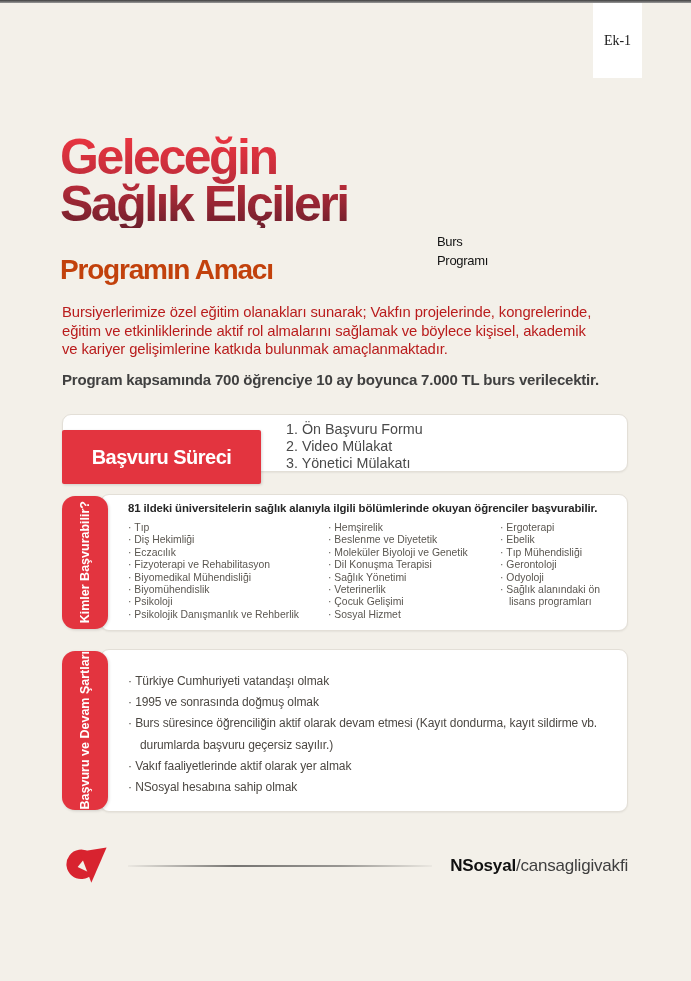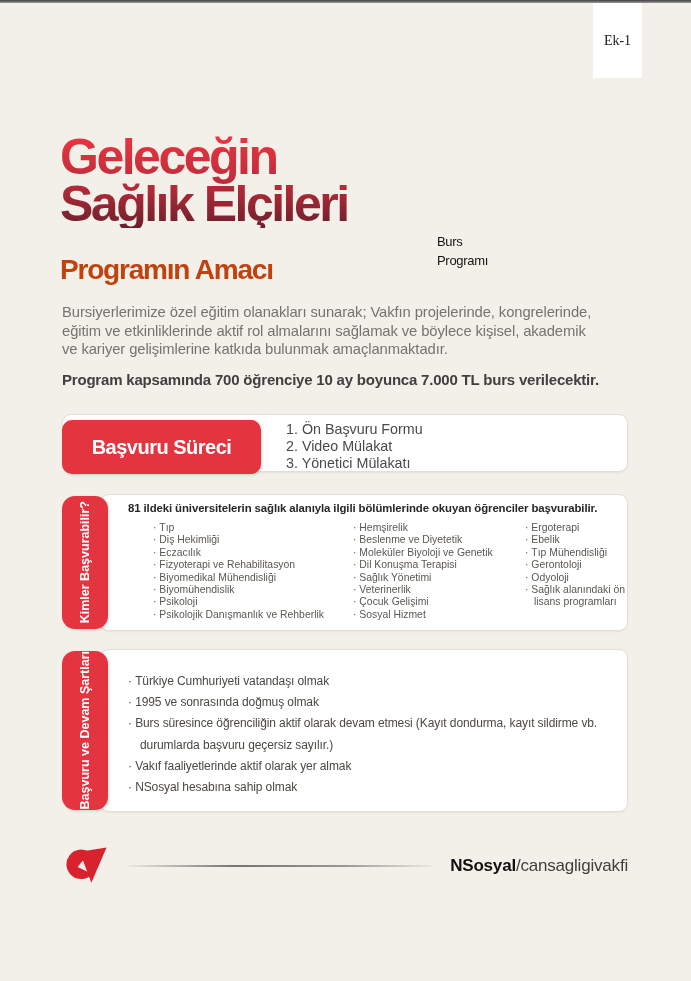--- a/index.html
+++ b/index.html
@@ -46,39 +46,39 @@
     letter-spacing:-0.3px;
     margin-top:36px;
   }
   
   .h2{
     position:absolute;left:60px;top:254px;
     font-size:28px;font-weight:700;letter-spacing:-1.2px;color:#c2410c;
   }
   .para{
     position:absolute;left:62px;top:303px;width:532px;
-    font-size:14.8px;line-height:18.6px;color:#737373;letter-spacing:-0.1px;
+    font-size:14.8px;line-height:18.6px;color:#b91c1c;letter-spacing:-0.1px;
   }
   .highlight{
     position:absolute;left:62px;top:371px;width:570px;
     font-size:15px;font-weight:700;color:#404040;letter-spacing:-0.2px;
   }
   
   .card-white{
     position:absolute;background:#ffffff;
     border:1px solid #e3dfd7;border-radius:9px;
     box-shadow:0 1px 2px rgba(0,0,0,0.06);
   }
   .red{background:#e3343f;}
   
   .surec{position:absolute;left:62px;top:414px;width:566px;height:58px;}
   .surec .card-white{left:0;top:0;right:0;bottom:0;}
   .surec-tab{
-    position:absolute;left:0;top:6px;width:199px;height:54px;
-    border-radius:10px;display:flex;align-items:center;justify-content:center;
+    position:absolute;left:0;top:16px;width:199px;height:54px;
+    border-radius:2px;display:flex;align-items:center;justify-content:center;
     color:#ffffff;font-size:20px;font-weight:700;letter-spacing:-0.5px;
     box-shadow:1px 1px 3px rgba(0,0,0,0.15);
   }
   .steps{
     position:absolute;left:224px;top:7px;
     font-size:14.3px;line-height:17px;color:#4a4a4a;
   }
   
   .kimler{position:absolute;left:62px;top:494px;width:566px;height:137px;}
   .kimler .card-white{left:38px;top:0;width:528px;height:137px;box-sizing:border-box;}
@@ -90,21 +90,21 @@
   .side-tab span{
     writing-mode:vertical-rl;transform:rotate(180deg);
     color:#ffffff;font-weight:700;font-size:12.5px;letter-spacing:0px;
     white-space:nowrap;
   }
   .kimler .side-tab{top:2px;height:133px;}
   .elig-header{
     position:absolute;left:66px;top:8px;width:495px;
     font-size:11.4px;font-weight:700;color:#262626;letter-spacing:-0.1px;
   }
-  .elig-col{position:absolute;top:28px;font-size:10.4px;line-height:12.4px;color:#5b5751;margin-left:25px;}
+  .elig-col{position:absolute;top:28px;font-size:10.4px;line-height:12.4px;color:#5b5751;}
   .elig-col-1{left:66px;width:198px;}
   .elig-col-2{left:266px;width:172px;}
   .elig-col-3{left:438px;width:124px;}
   .elig-item{padding-left:9px;text-indent:-9px;}
   .elig-item::before{content:"\00B7\00A0";color:#5b5751;}
   
   .sartlar{position:absolute;left:62px;top:649px;width:566px;height:163px;}
   .sartlar .card-white{left:38px;top:0;width:528px;height:163px;box-sizing:border-box;}
   .sartlar .side-tab{top:2px;height:159px;}
   .req-list{

